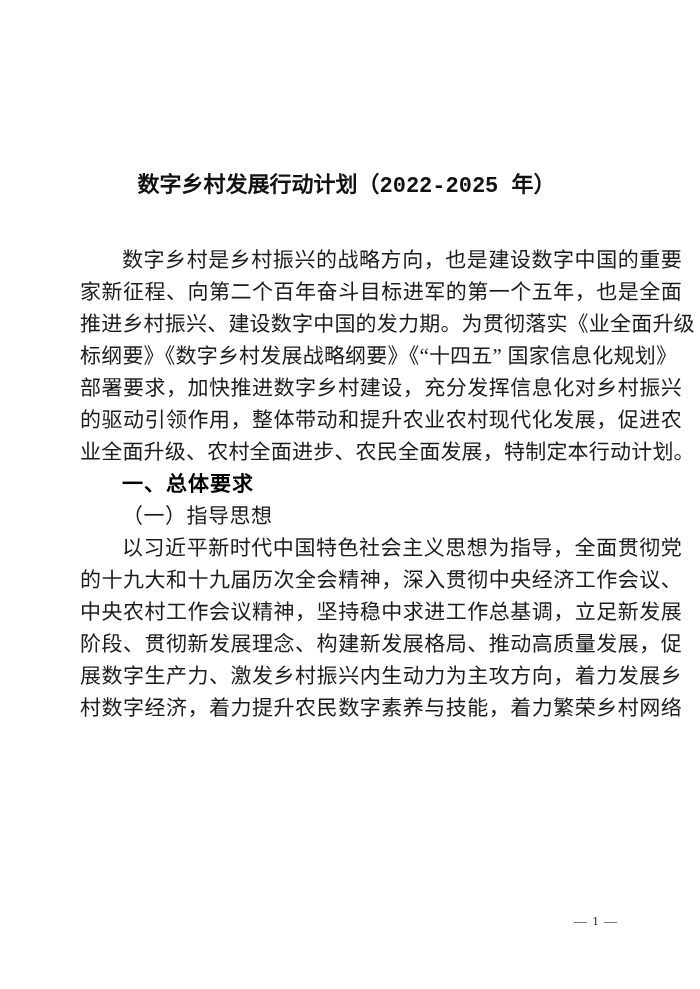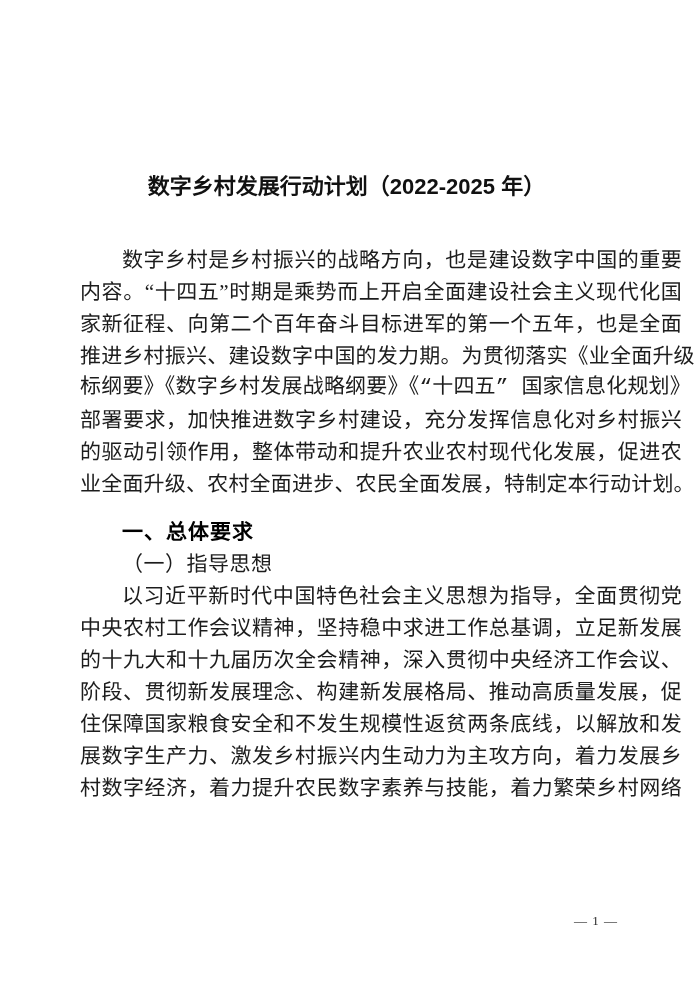--- a/index.html
+++ b/index.html
@@ -19,21 +19,21 @@
   .doc-title {
     position: absolute;
     top: 172px;
     left: 0;
     width: 693px;
     text-align: center;
     font-size: 22px;
     line-height: 30px;
     font-weight: bold;
     color: #111111;
-    font-family: Liberation Sans, sans-serif;
+    font-family: Liberation Mono, monospace;
     white-space: nowrap;
   }
   .content {
     position: absolute;
     top: 244px;
     left: 80px;
     width: 602px;
     font-size: 21px;
     line-height: 32px;
   }
@@ -43,26 +43,25 @@
     text-align-last: justify;
     white-space: nowrap;
     letter-spacing: 0.2px;
   }
   .line.indent {
     text-indent: 2em;
   }
   .line.no-stretch {
     text-align: center;
     text-align-last: left;
-    font-family: Liberation Mono, monospace;
   }
   .sec-heading {
     height: 32px;
     line-height: 32px;
-    margin-top: 16px;
+    margin-top: 0;
     text-indent: 2em;
     font-weight: bold;
     color: #000000;
     font-family: "Liberation Sans", "DejaVu Sans", sans-serif;
     letter-spacing: 1px;
   }
   .subsec-heading {
     height: 32px;
     line-height: 32px;
     text-indent: 2em;
@@ -84,37 +83,35 @@
 </head>
 <body>
 
 <div class="page">
 
   <div class="doc-title">数字乡村发展行动计划（2022-2025 年）</div>
 
   <div class="content">
 
     <div class="line indent">数字乡村是乡村振兴的战略方向，也是建设数字中国的重要</div>
-    <div class="line">内容。“十四五”时期是乘势而上开启全面建设社会主义现代化国</div>
     <div class="line">家新征程、向第二个百年奋斗目标进军的第一个五年，也是全面</div>
     <div class="line">推进乡村振兴、建设数字中国的发力期。为贯彻落实《业全面升级</div>
     <div class="line no-stretch">标纲要》《数字乡村发展战略纲要》《“十四五” 国家信息化规划》</div>
     <div class="line">部署要求，加快推进数字乡村建设，充分发挥信息化对乡村振兴</div>
     <div class="line">的驱动引领作用，整体带动和提升农业农村现代化发展，促进农</div>
     <div class="line">业全面升级、农村全面进步、农民全面发展，特制定本行动计划。</div>
 
     <div class="sec-heading">一、总体要求</div>
 
     <div class="subsec-heading">（一）指导思想</div>
 
     <div class="line indent">以习近平新时代中国特色社会主义思想为指导，全面贯彻党</div>
+    <div class="line">的十九大和十九届历次全会精神，深入贯彻中央经济工作会议、</div>
     <div class="line">中央农村工作会议精神，坚持稳中求进工作总基调，立足新发展</div>
-    <div class="line">的十九大和十九届历次全会精神，深入贯彻中央经济工作会议、</div>
     <div class="line">阶段、贯彻新发展理念、构建新发展格局、推动高质量发展，促</div>
-    <div class="line">住保障国家粮食安全和不发生规模性返贫两条底线，以解放和发</div>
     <div class="line">展数字生产力、激发乡村振兴内生动力为主攻方向，着力发展乡</div>
     <div class="line">村数字经济，着力提升农民数字素养与技能，着力繁荣乡村网络</div>
 
   </div>
 
   <div class="page-number">— 1 —</div>
 
 </div>
 
 </body></html>

